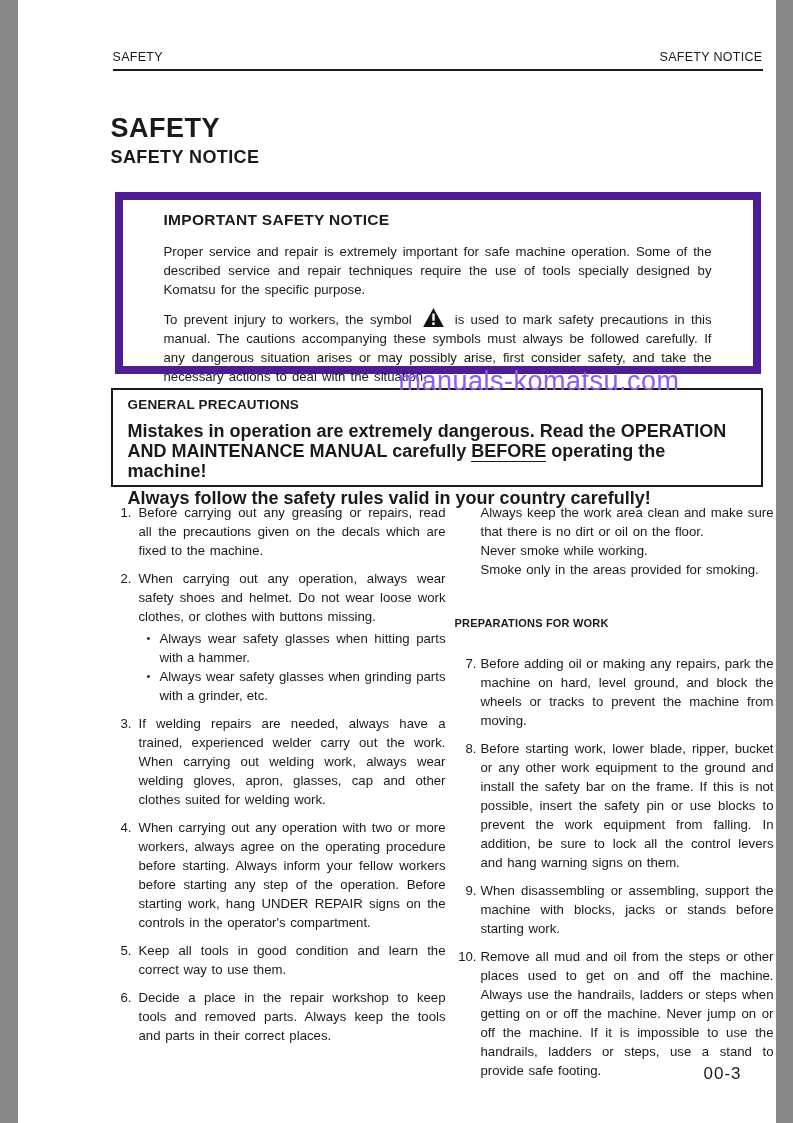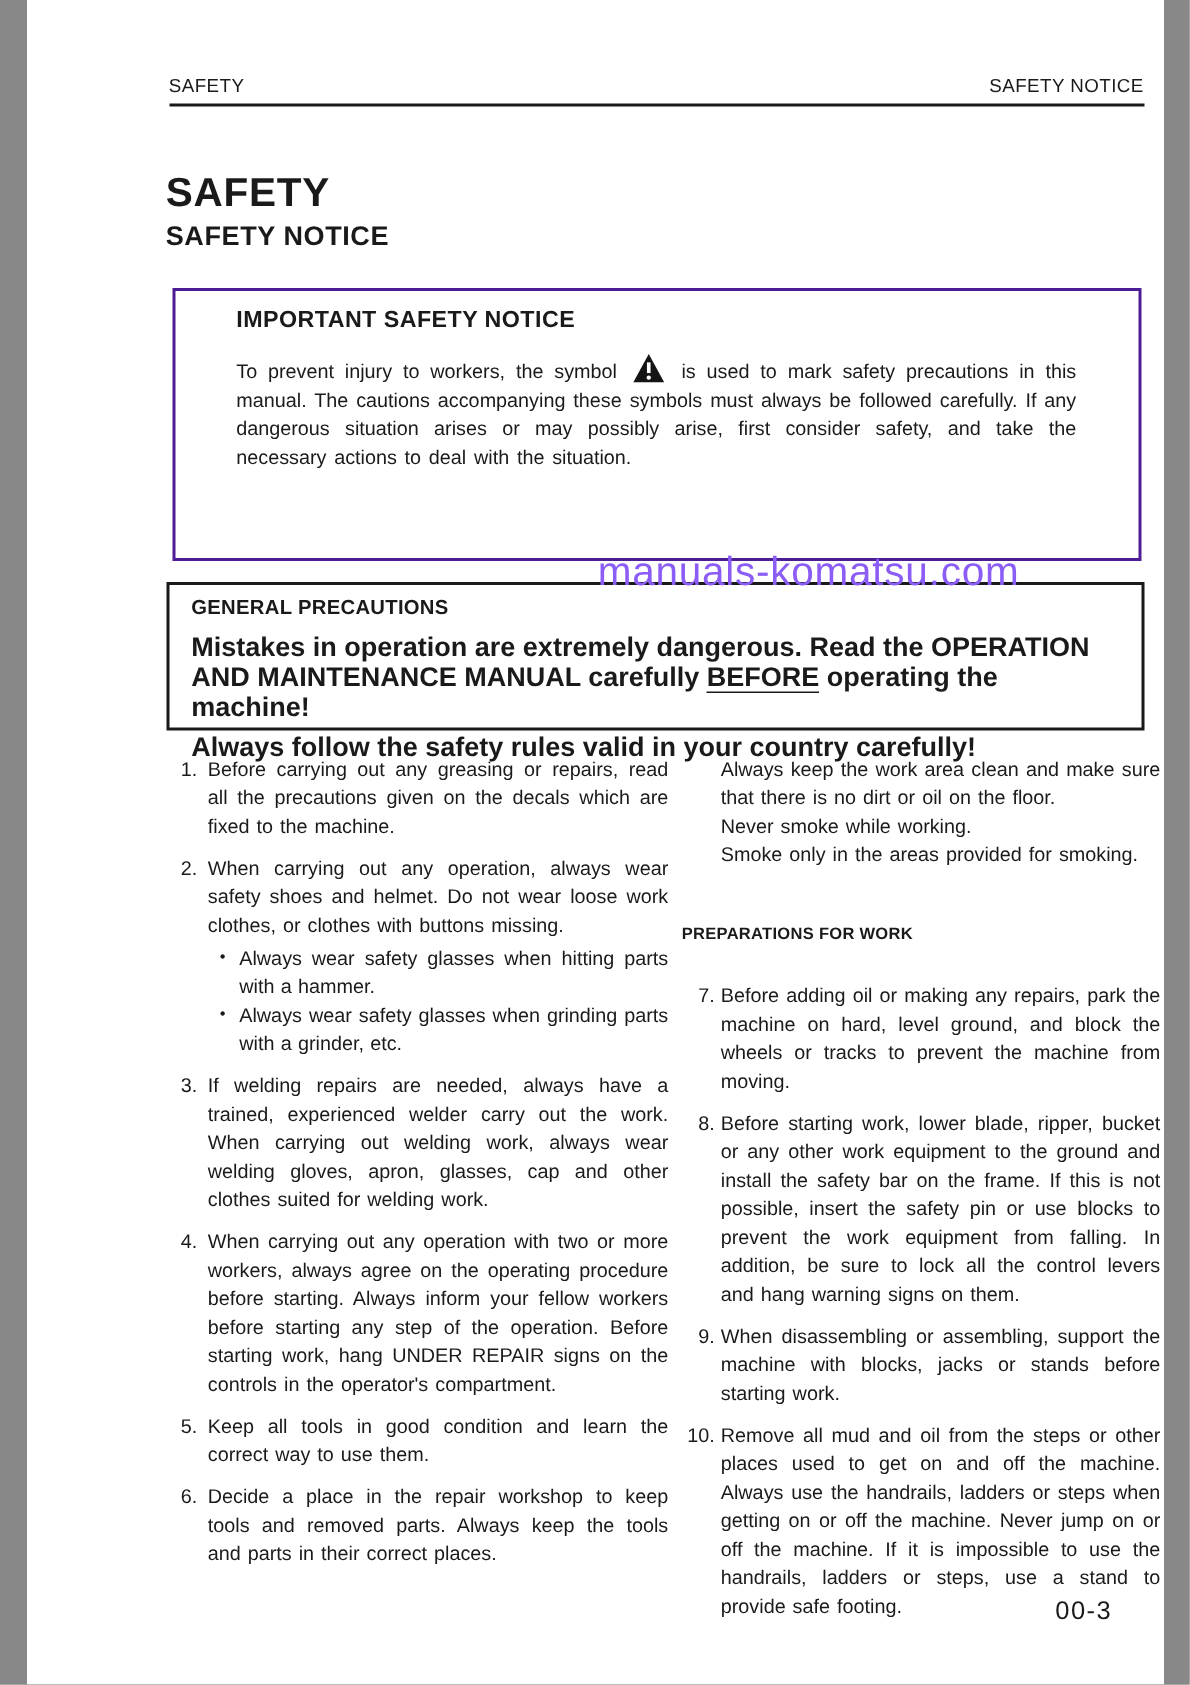--- a/index.html
+++ b/index.html
@@ -16,21 +16,21 @@
   .run-head{position:absolute;left:95px;top:50px;width:650px;height:20px;font-size:12.5px;letter-spacing:.3px;}
   .run-head .l{position:absolute;left:0;top:0;}
   .run-head .r{position:absolute;right:0;top:0;}
   .head-rule{position:absolute;left:95px;top:69px;width:650px;height:2px;background:#1a1a1a;}
   
   .page-title{position:absolute;left:93px;top:113px;font-size:27px;font-weight:bold;letter-spacing:.5px;}
   .page-subtitle{position:absolute;left:93px;top:147px;font-size:18px;font-weight:bold;letter-spacing:.4px;}
   
   .box1{
     position:absolute;left:97px;top:192px;width:646px;height:182px;
-    border:2px solid #4c1d95;box-sizing:border-box;
+    border:8px solid #4c1d95;box-sizing:border-box;
     padding:11px 41px 0 41px;
   }
   .box1 h2{margin:0 0 13px 0;font-size:15.5px;letter-spacing:.3px;}
   .box1 p{margin:0 0 9px 0;font-size:13.2px;line-height:19px;text-align:justify;word-spacing:1.5px;}
   .warn-icon{display:inline-block;vertical-align:-3px;margin:0 11px;}
   .watermark{
     position:absolute;left:381px;top:366px;
     font-size:27px;letter-spacing:.5px;
     white-space:nowrap;z-index:5;
   }
@@ -71,20 +71,21 @@
     <span class="l">SAFETY</span>
     <span class="r">SAFETY NOTICE</span>
   </div>
   <div class="head-rule"></div>
 
   <div class="page-title">SAFETY</div>
   <div class="page-subtitle">SAFETY NOTICE</div>
 
   <div class="box1">
     <h2>IMPORTANT SAFETY NOTICE</h2>
+    <p>Proper service and repair is extremely important for safe machine operation. Some of the described service and repair techniques require the use of tools specially designed by Komatsu for the specific purpose.</p>
     <p><span>To prevent injury to workers, the symbol</span><svg class="warn-icon" width="21" height="19" viewBox="0 0 24 22">
           <path d="M12 0 L24 22 L0 22 Z" fill="#141414"></path>
           <rect x="10.6" y="6.5" width="2.8" height="8.2" fill="#ffffff"></rect>
           <circle cx="12" cy="18.2" r="1.7" fill="#ffffff"></circle>
         </svg><span>is used to mark safety precautions in this manual. The cautions accompanying these symbols must always be followed carefully. If any dangerous situation arises or may possibly arise, first consider safety, and take the necessary actions to deal with the situation.</span></p>
   </div>
 
   <div class="watermark" style="color: #8b5cf6;">manuals-komatsu.com</div>
 
   <div class="box2">

